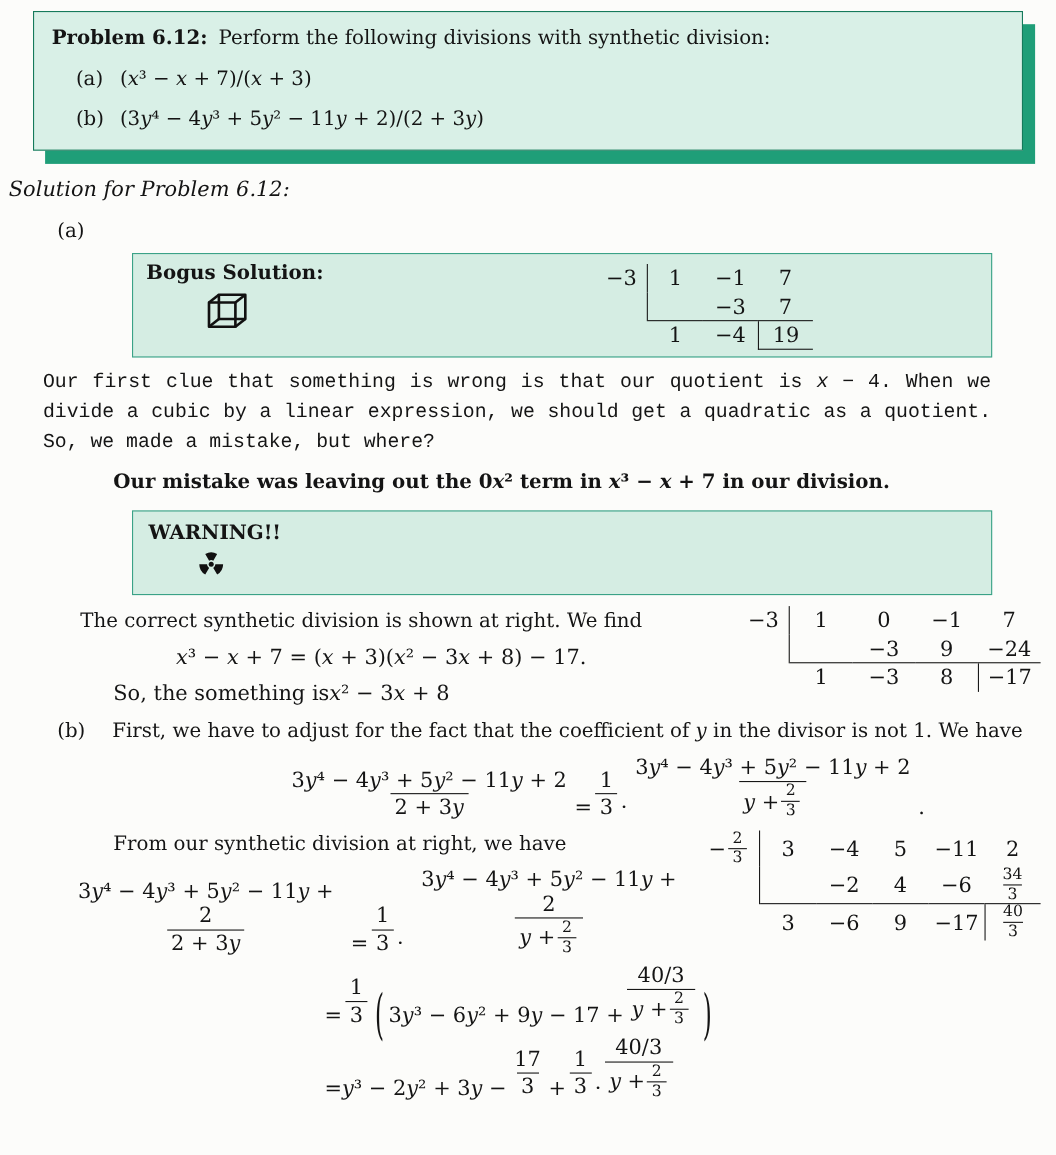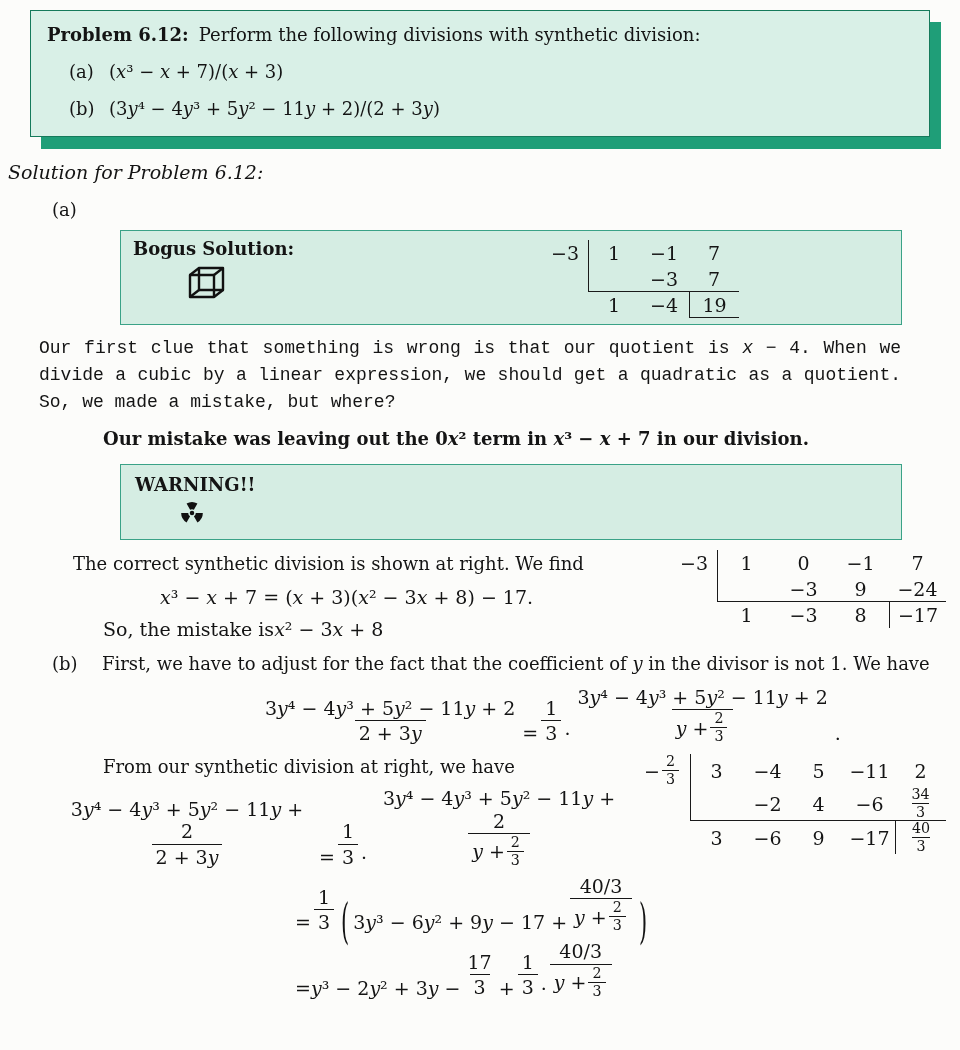--- a/index.html
+++ b/index.html
@@ -205,21 +205,21 @@
         </span>
         <span class="sc rem">
           <span class="m">−17</span>
         </span>
       </div>
     <div class="indent1" style="line-height:27px;">The correct synthetic division is shown at right.  We find</div>
     <div class="eq-a mathline">
         <span class="m"><i>x</i>³ − <i>x</i> + 7 = (<i>x</i> + 3)(<i>x</i>² − 3<i>x</i> + 8) − 17.</span>
       </div>
     <div class="so-a mathline">
-        <span class="t">So, the mistake is </span>
+        <span class="t">So, the something is </span>
         <span class="m"><i>x</i>² − 3<i>x</i> + 8</span>
       </div>
   </div>
 
   <div class="tag-row" style="margin-top:10px;">
     <span class="tag">(b)</span>
     <span><span class="t">First, we have to adjust for the fact that the coefficient of </span><span class="m"><i>y</i></span><span class="t"> in the divisor is not 1.  We have</span></span>
   </div>
 
   <div class="eq-b1 mathline">

